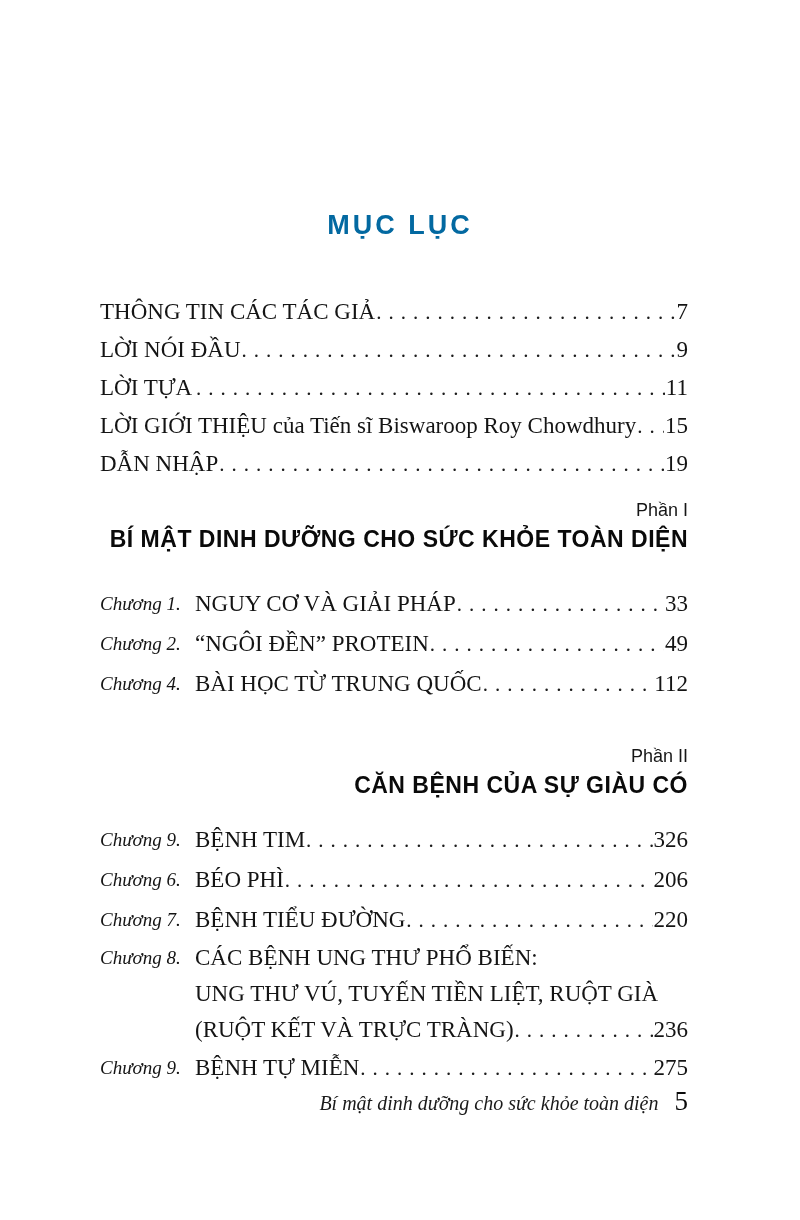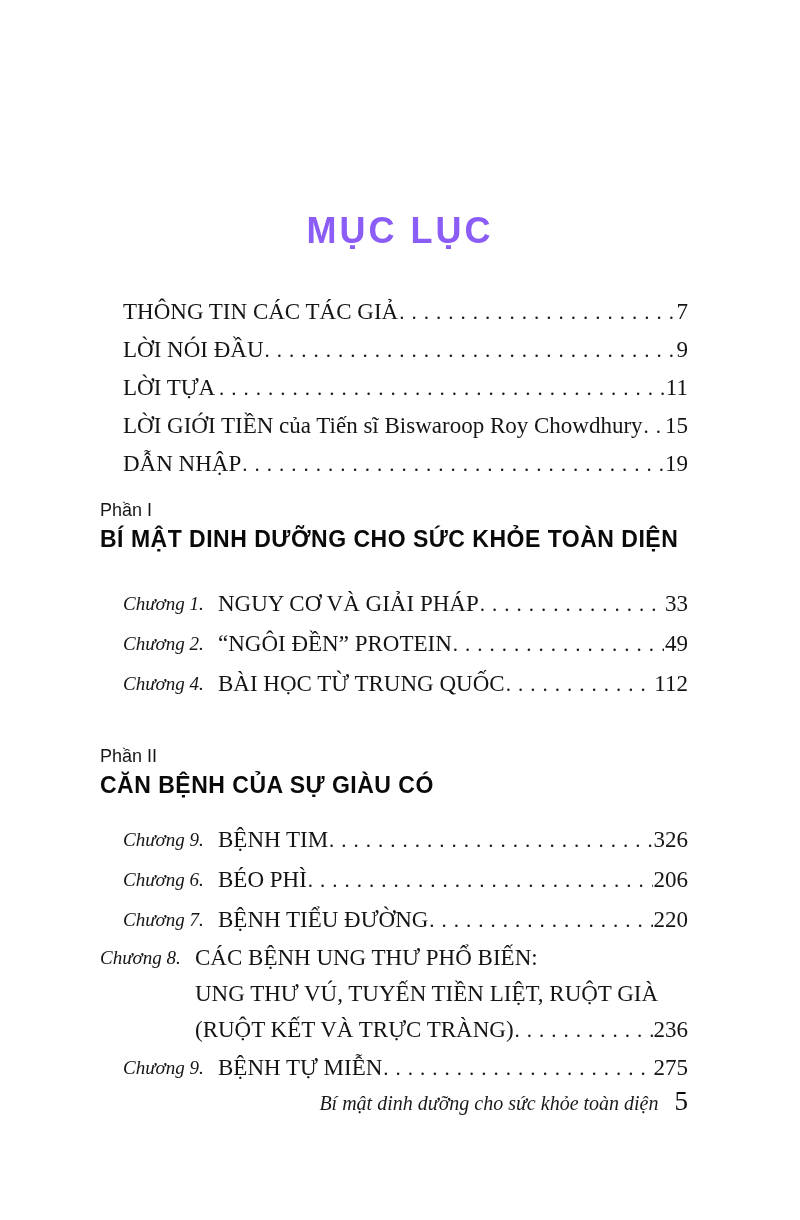--- a/index.html
+++ b/index.html
@@ -12,35 +12,34 @@
     overflow: hidden;
   }
   .page { position: absolute; inset: 0; }
 
   
   .toc-title {
     position: absolute; top: 210px; left: 0; right: 0;
     text-align: center;
     font-family: "Liberation Sans", sans-serif;
     font-weight: 900;
-    font-size: 36px;
+    font-size: 27px;
     letter-spacing: 3px;
-    color: #8b5cf6;
+    color: #0369a1;
   }
 
   
   .block { position: absolute; left: 100px; right: 112px; }
   .row {
     display: flex;
     align-items: center;
     font-size: 23px;
     line-height: 38px;
     height: 38px;
     white-space: nowrap;
-    margin-left: 23px;
   }
   .chrow { line-height: 40px; height: 40px; }
   .label { flex: none; }
   .chnum {
     flex: none;
     width: 95px;
     font-style: italic;
     font-size: 19px;
   }
   .dots { flex: 1 1 auto; overflow: hidden; white-space: nowrap; margin: 0 1px; }
@@ -52,21 +51,21 @@
   }
   .pg { flex: none; font-size: 23px; }
 
   
   .gap-label .label { min-width: 95px; }
 
   
   .front { top: 293px; }
 
   
-  .part-head { text-align: left; font-family: "Liberation Sans", sans-serif; }
+  .part-head { text-align: right; font-family: "Liberation Sans", sans-serif; }
   .part-head .part-label { font-size: 18px; font-weight: 400; color: #161616; }
   .part-head .part-title { font-size: 23px; font-weight: 700; margin-top: 5px; letter-spacing: 0.5px; color: #0a0a0a; }
   .part1-head { top: 500px; }
   .chapters1 { top: 584px; }
   .part2-head { top: 746px; }
   .chapters2 { top: 820px; }
 
   
   .ch-multi { display: flex; font-size: 23px; line-height: 36px; }
   .ch-multi .chnum { line-height: 36px; }
@@ -101,21 +100,21 @@
       <span class="label">LỜI NÓI ĐẦU</span>
       <span class="dots"></span>
       <span class="pg">9</span>
     </div>
     <div class="row gap-label">
       <span class="label">LỜI TỰA</span>
       <span class="dots"></span>
       <span class="pg">11</span>
     </div>
     <div class="row">
-      <span class="label">LỜI GIỚI TIỀN của Tiến sĩ Biswaroop Roy Chowdhury</span>
+      <span class="label">LỜI GIỚI THIỆU của Tiến sĩ Biswaroop Roy Chowdhury</span>
       <span class="dots"></span>
       <span class="pg">15</span>
     </div>
     <div class="row">
       <span class="label">DẪN NHẬP</span>
       <span class="dots"></span>
       <span class="pg">19</span>
     </div>
   </div>
 

